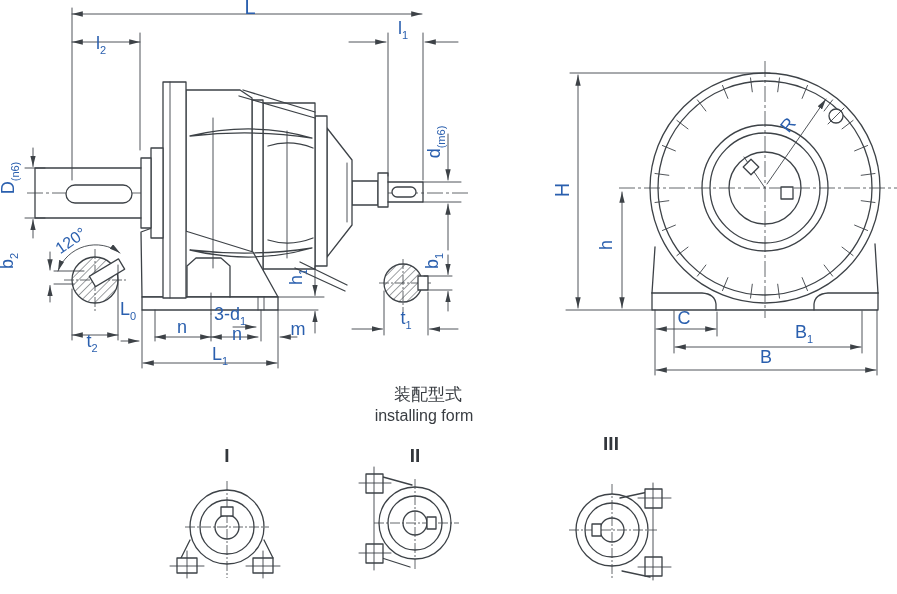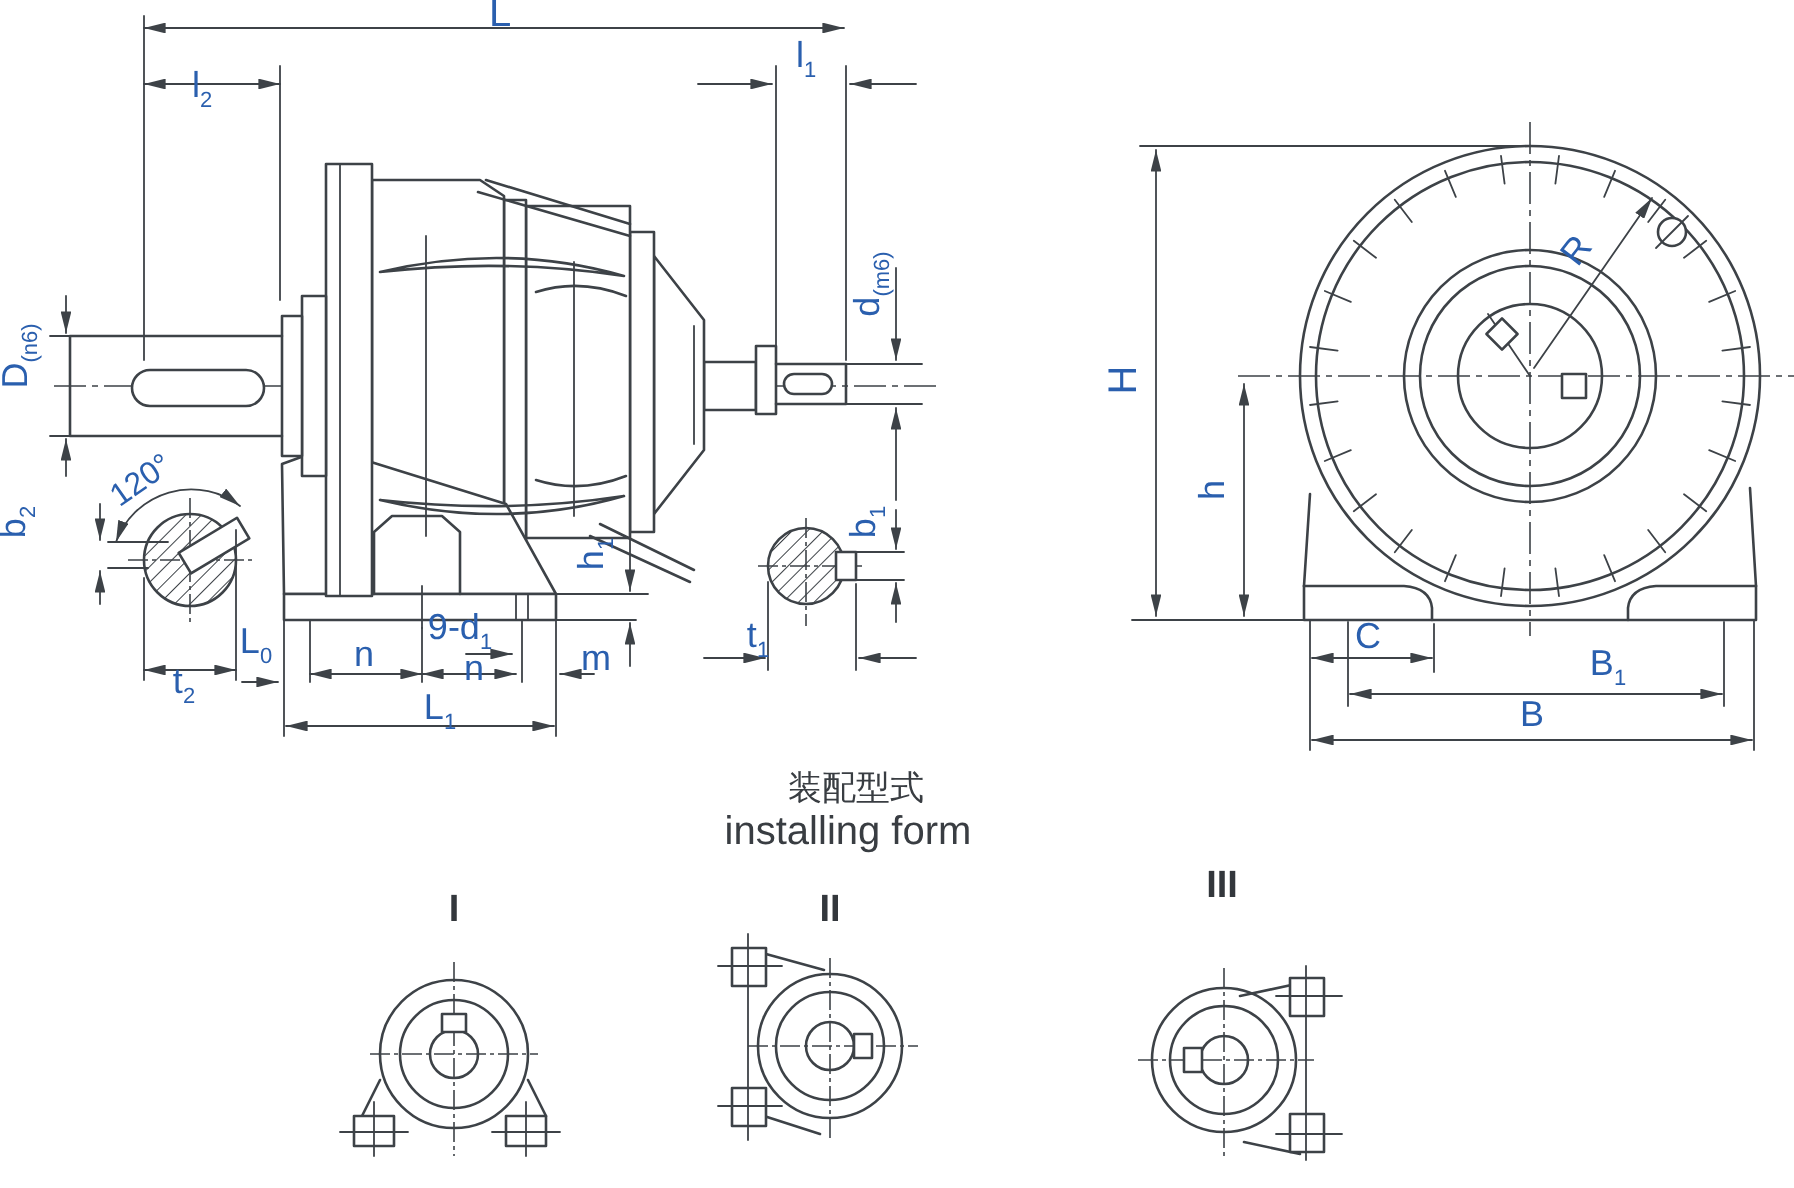--- a/index.html
+++ b/index.html
@@ -196,36 +196,36 @@
 </svg>
 
 <div class="dim big" style="left:250px;top:7px"><span>L</span></div>
 <div class="dim" style="left:101px;top:45px"><span>l</span><sub>2</sub></div>
 <div class="dim" style="left:403px;top:30px"><span>l</span><sub>1</sub></div>
 <div class="dim" style="left:10px;top:178px;transform:translate(-50%,-50%) rotate(-90deg)"><span>D</span><sub>(n6)</sub></div>
 <div class="dim" style="left:436px;top:142px;transform:translate(-50%,-50%) rotate(-90deg)"><span>d</span><sub>(m6)</sub></div>
 <div class="dim" style="left:9px;top:261px;transform:translate(-50%,-50%) rotate(-90deg)"><span>b</span><sub>2</sub></div>
 <div class="dim" style="left:71px;top:241px;font-size:16px;transform:translate(-50%,-50%) rotate(-35deg)"><span>120°</span></div>
 <div class="dim" style="left:92px;top:343px"><span>t</span><sub>2</sub></div>
-<div class="dim" style="left:128px;top:323px"><span>L</span><sub>0</sub></div>
+<div class="dim" style="left:128px;top:311px"><span>L</span><sub>0</sub></div>
 <div class="dim" style="left:182px;top:327px"><span>n</span></div>
-<div class="dim" style="left:230px;top:316px"><span>9-d</span><sub>1</sub></div>
+<div class="dim" style="left:230px;top:316px"><span>3-d</span><sub>1</sub></div>
 <div class="dim" style="left:237px;top:334px"><span>n</span></div>
 <div class="dim" style="left:298px;top:329px"><span>m</span></div>
 <div class="dim" style="left:220px;top:356px"><span>L</span><sub>1</sub></div>
 <div class="dim" style="left:298px;top:277px;transform:translate(-50%,-50%) rotate(-90deg)"><span>h</span><sub>1</sub></div>
 <div class="dim" style="left:434px;top:261px;transform:translate(-50%,-50%) rotate(-90deg)"><span>b</span><sub>1</sub></div>
-<div class="dim" style="left:379px;top:320px"><span>t</span><sub>1</sub></div>
+<div class="dim" style="left:406px;top:320px"><span>t</span><sub>1</sub></div>
 
 <div class="dim big" style="left:562px;top:190px;transform:translate(-50%,-50%) rotate(-90deg)"><span>H</span></div>
 <div class="dim" style="left:606px;top:245px;transform:translate(-50%,-50%) rotate(-90deg)"><span>h</span></div>
 <div class="dim" style="left:788px;top:125px;transform:translate(-50%,-50%) rotate(-52deg)"><span>R</span></div>
 <div class="dim" style="left:684px;top:318px"><span>C</span></div>
 <div class="dim" style="left:804px;top:334px"><span>B</span><sub>1</sub></div>
 <div class="dim" style="left:766px;top:357px"><span>B</span></div>
 
 <div class="txt" style="left:428px;top:394px;font-size:17px">装配型式</div>
-<div class="txt" style="left:424px;top:416px;font-size:20px">installing form</div>
+<div class="txt" style="left:424px;top:416px;font-size:16px">installing form</div>
 <div class="formlbl" style="left:227px;top:455px">I</div>
 <div class="formlbl" style="left:415px;top:455px">II</div>
 <div class="formlbl" style="left:611px;top:443px">III</div>
 
 </div>
 
 </body></html>

